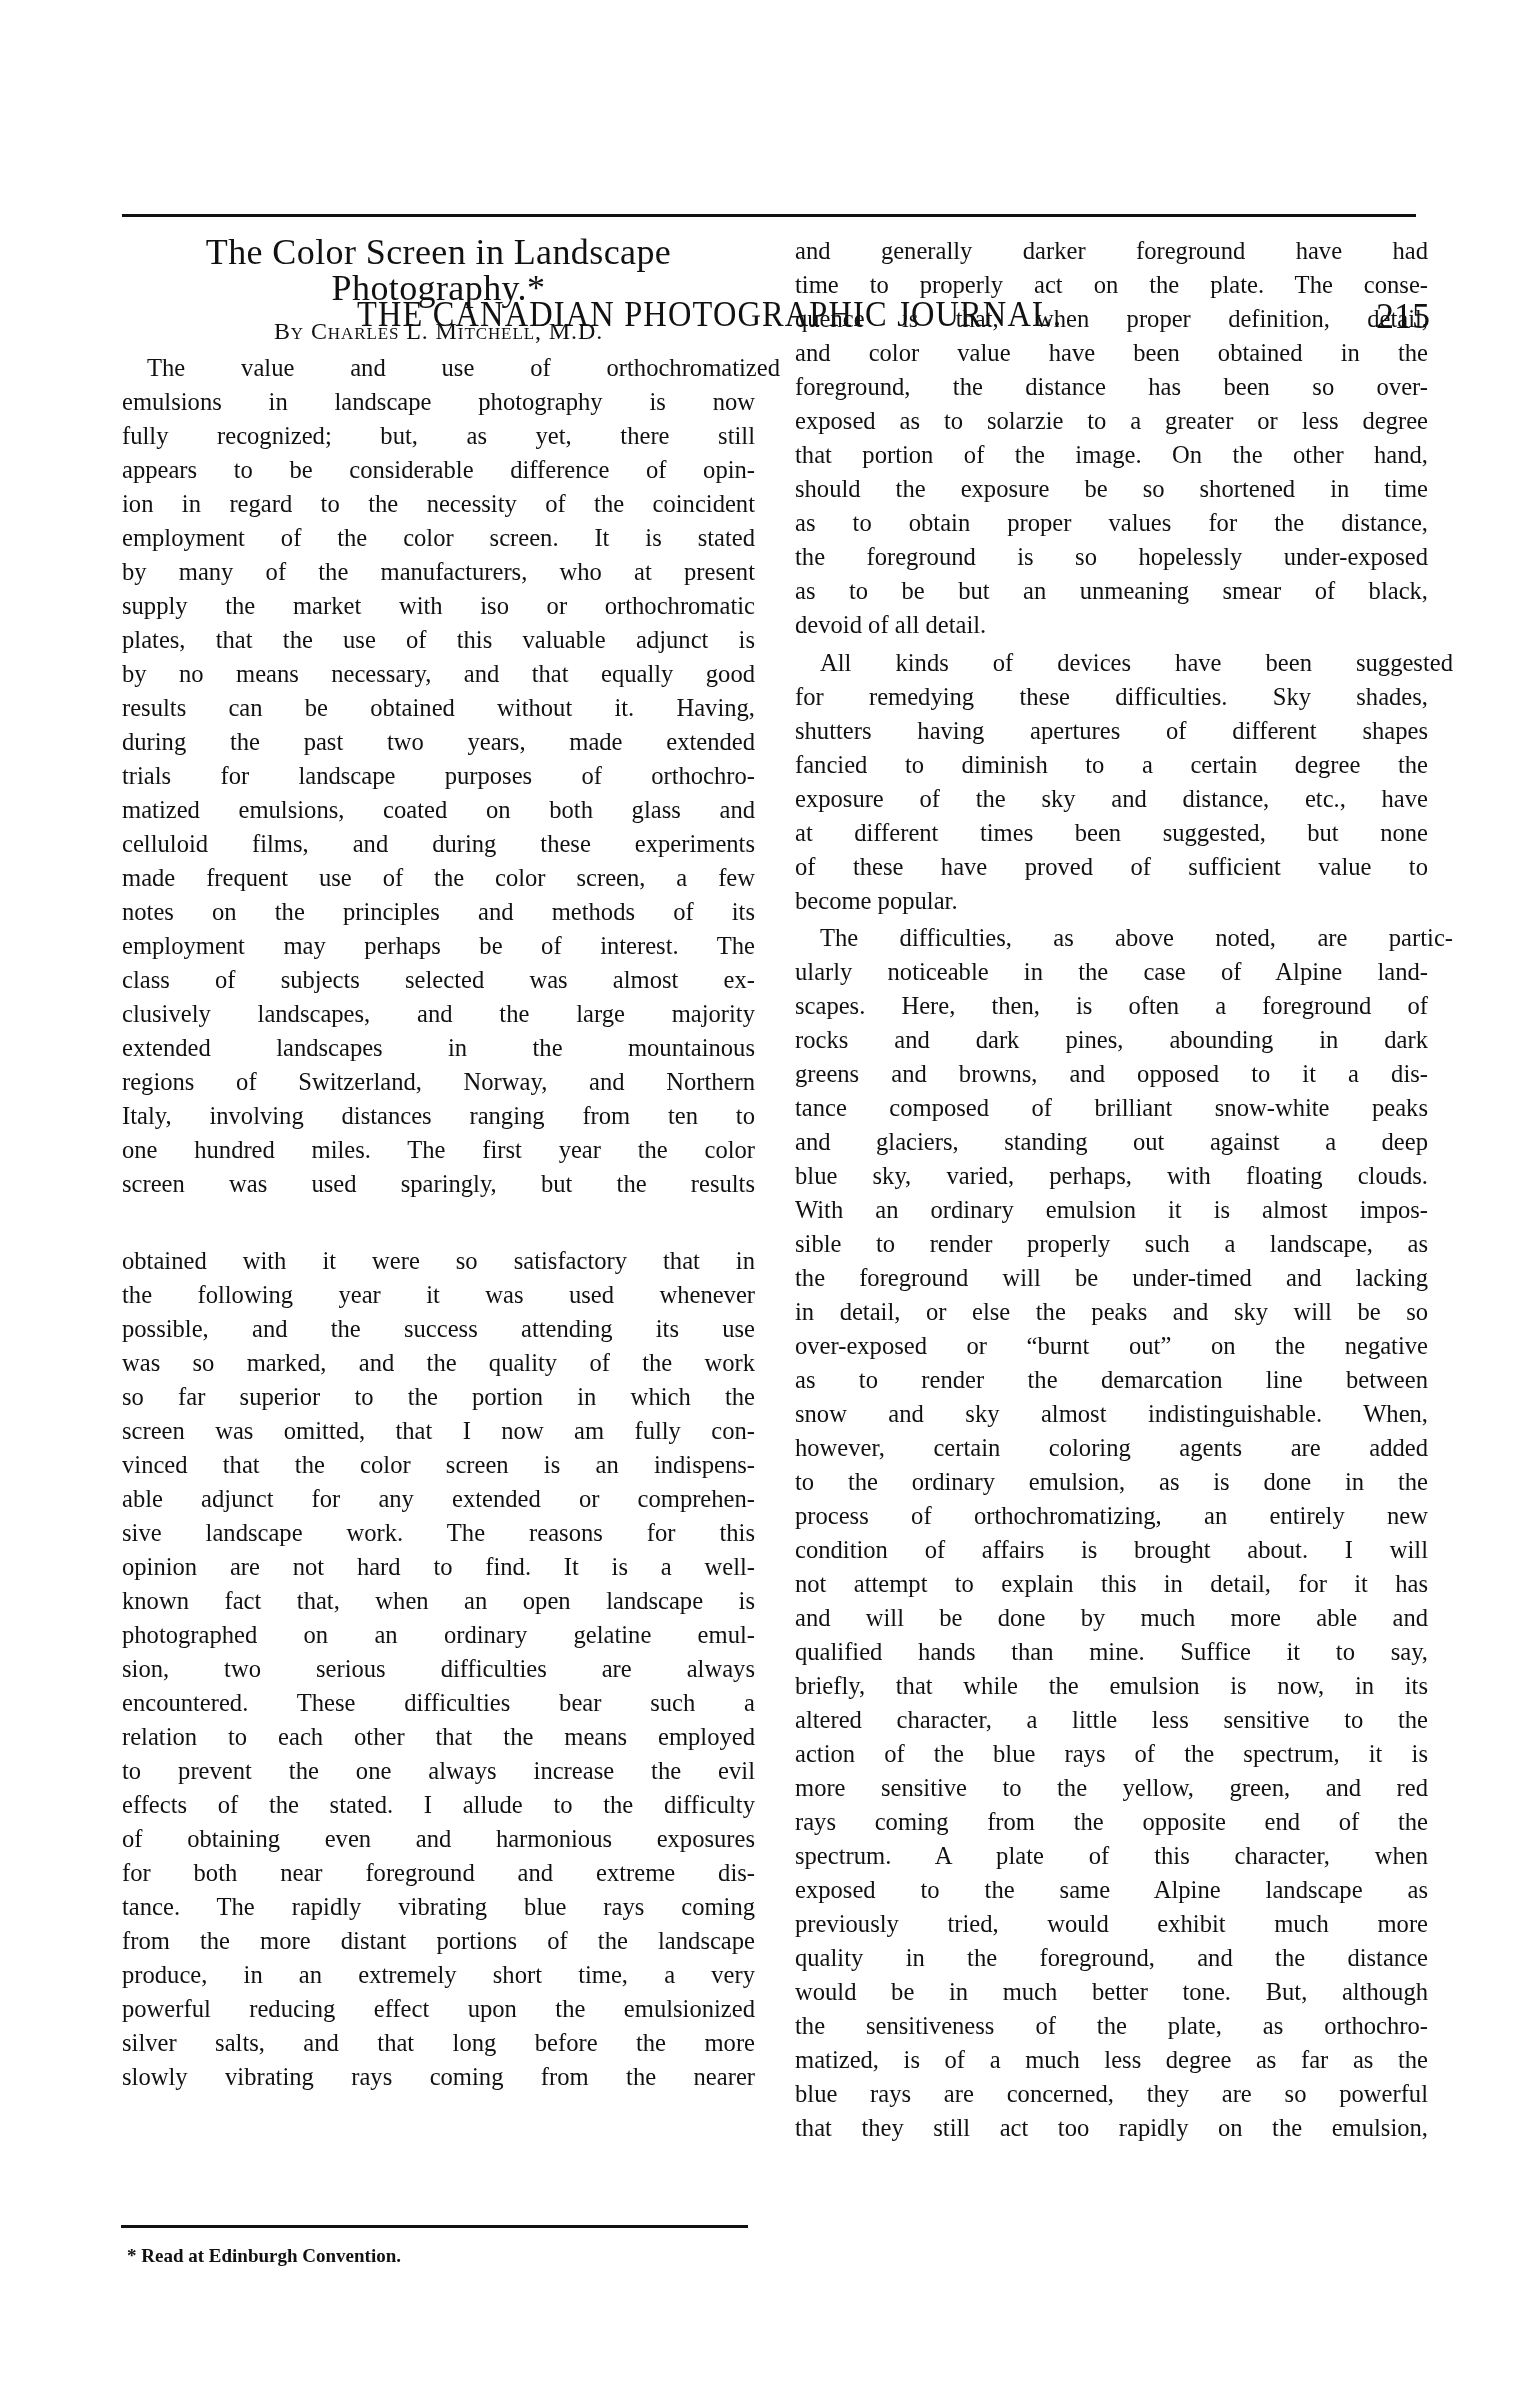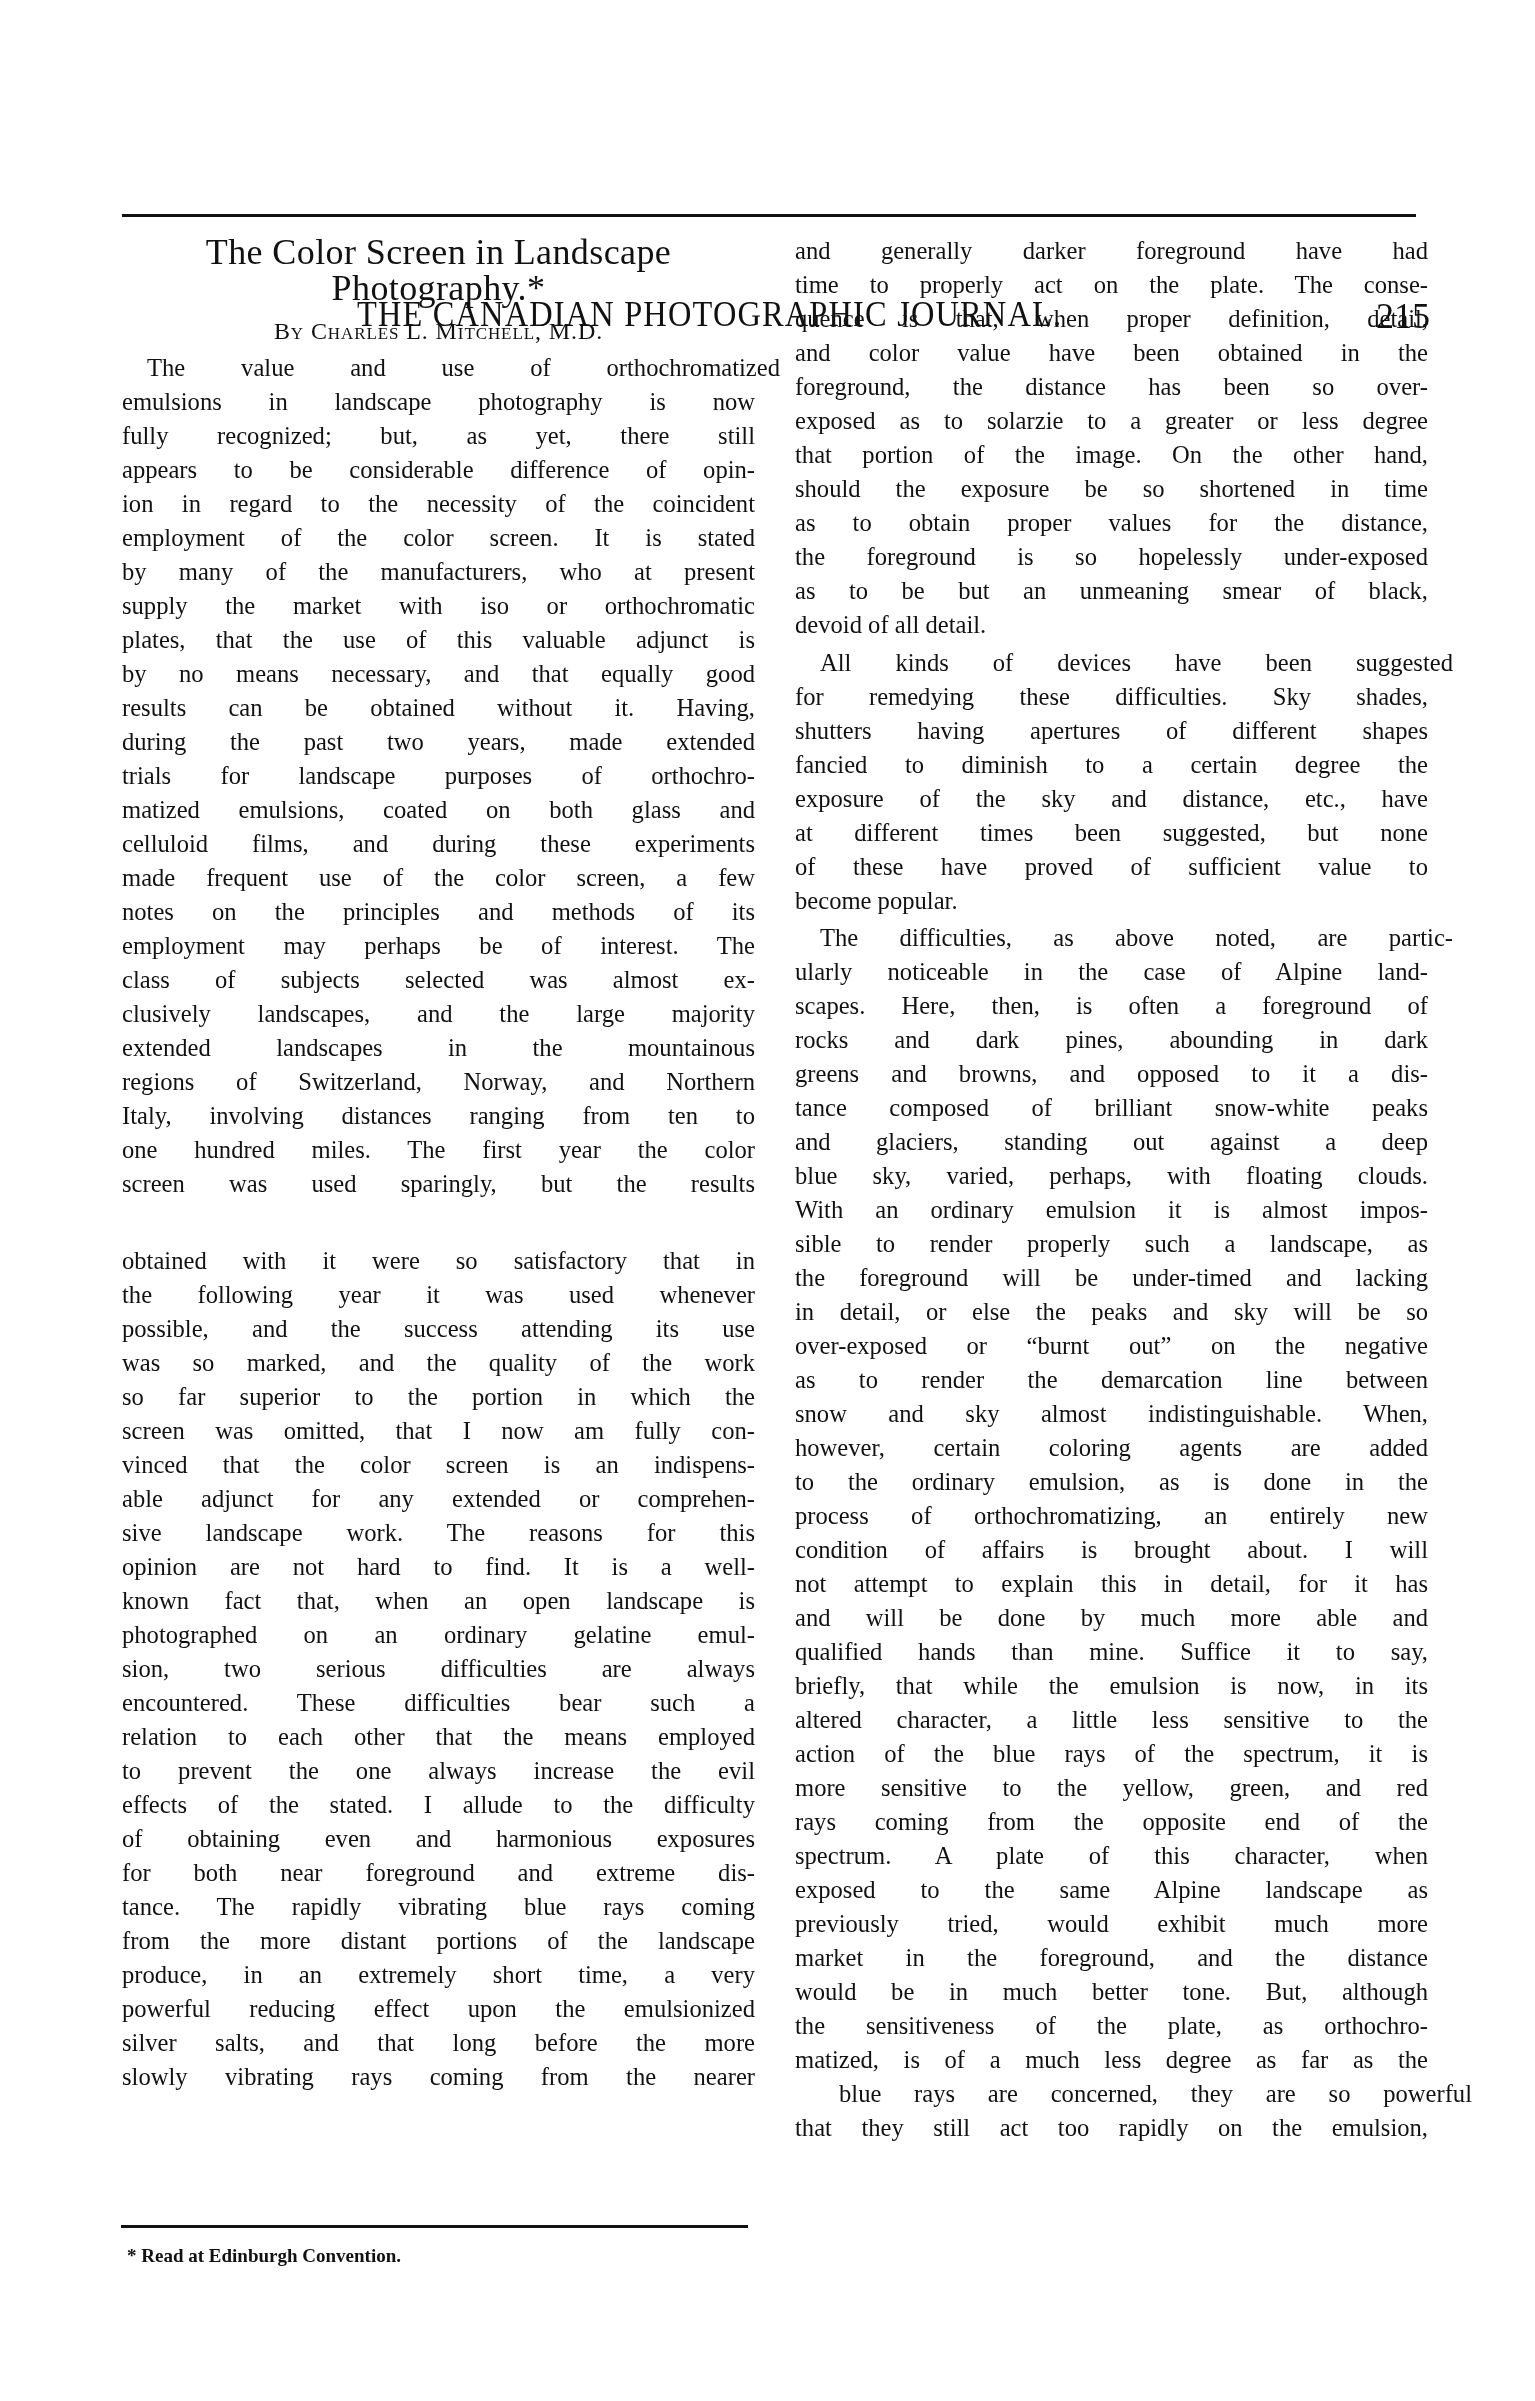--- a/index.html
+++ b/index.html
@@ -178,25 +178,25 @@
         <span class="line" style="width: 633px; white-space: normal; overflow: hidden;">and will be done by much more able and</span>
         <span class="line" style="width: 633px; white-space: normal; overflow: hidden;">qualified hands than mine. Suffice it to say,</span>
         <span class="line" style="width: 633px; white-space: normal; overflow: hidden;">briefly, that while the emulsion is now, in its</span>
         <span class="line" style="width: 633px; white-space: normal; overflow: hidden;">altered character, a little less sensitive to the</span>
         <span class="line" style="width: 633px; white-space: normal; overflow: hidden;">action of the blue rays of the spectrum, it is</span>
         <span class="line" style="width: 633px; white-space: normal; overflow: hidden;">more sensitive to the yellow, green, and red</span>
         <span class="line" style="width: 633px; white-space: normal; overflow: hidden;">rays coming from the opposite end of the</span>
         <span class="line" style="width: 633px; white-space: normal; overflow: hidden;">spectrum. A plate of this character, when</span>
         <span class="line" style="width: 633px; white-space: normal; overflow: hidden;">exposed to the same Alpine landscape as</span>
         <span class="line" style="width: 633px; white-space: normal; overflow: hidden;">previously tried, would exhibit much more</span>
-        <span class="line" style="width: 633px; white-space: normal; overflow: hidden;">market in the foreground, and the distance</span>
+        <span class="line" style="width: 633px; white-space: normal; overflow: hidden;">quality in the foreground, and the distance</span>
         <span class="line" style="width: 633px; white-space: normal; overflow: hidden;">would be in much better tone. But, although</span>
         <span class="line" style="width: 633px; white-space: normal; overflow: hidden;">the sensitiveness of the plate, as orthochro-</span>
         <span class="line" style="width: 633px; white-space: normal; overflow: hidden;">matized, is of a much less degree as far as the</span>
-        <span class="line" style="width: 633px; white-space: normal; overflow: hidden; margin-left: 44px;">blue rays are concerned, they are so powerful</span>
+        <span class="line" style="width: 633px; white-space: normal; overflow: hidden;">blue rays are concerned, they are so powerful</span>
         <span class="line" style="width: 633px; white-space: normal; overflow: hidden;">that they still act too rapidly on the emulsion,</span>
       </div>
     </div>
 </div>
 
 <div class="foot-rule"></div>
 <div class="footnote">* Read at Edinburgh Convention.</div>
 
 
 </body></html>

